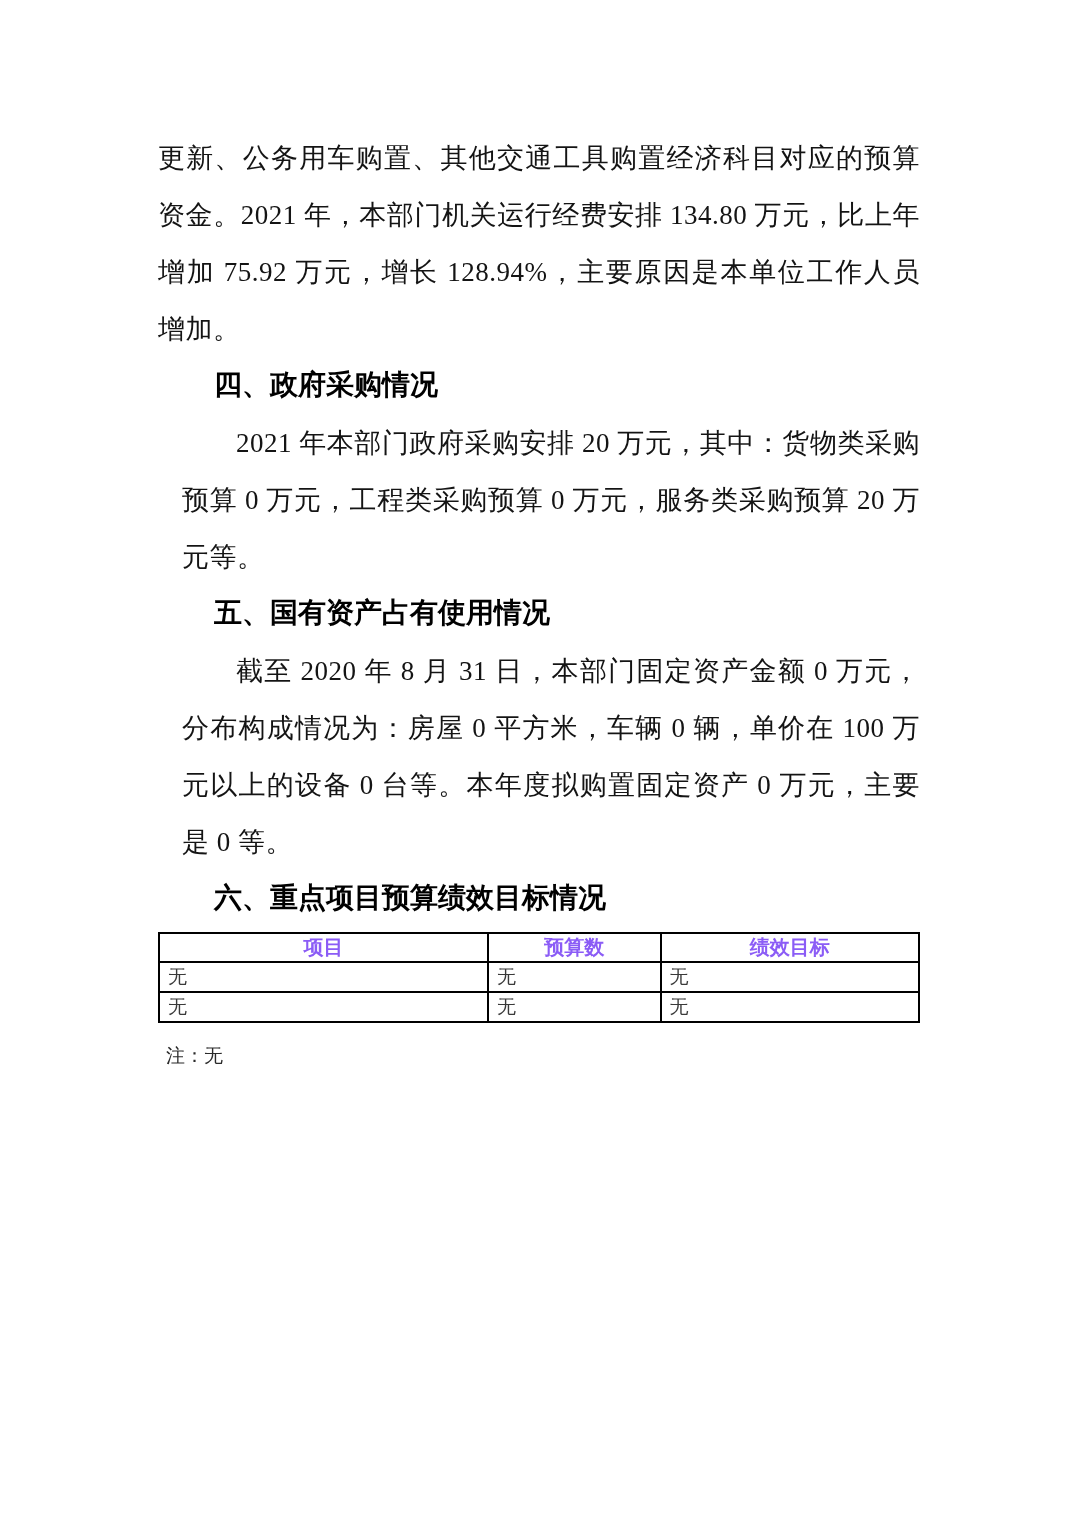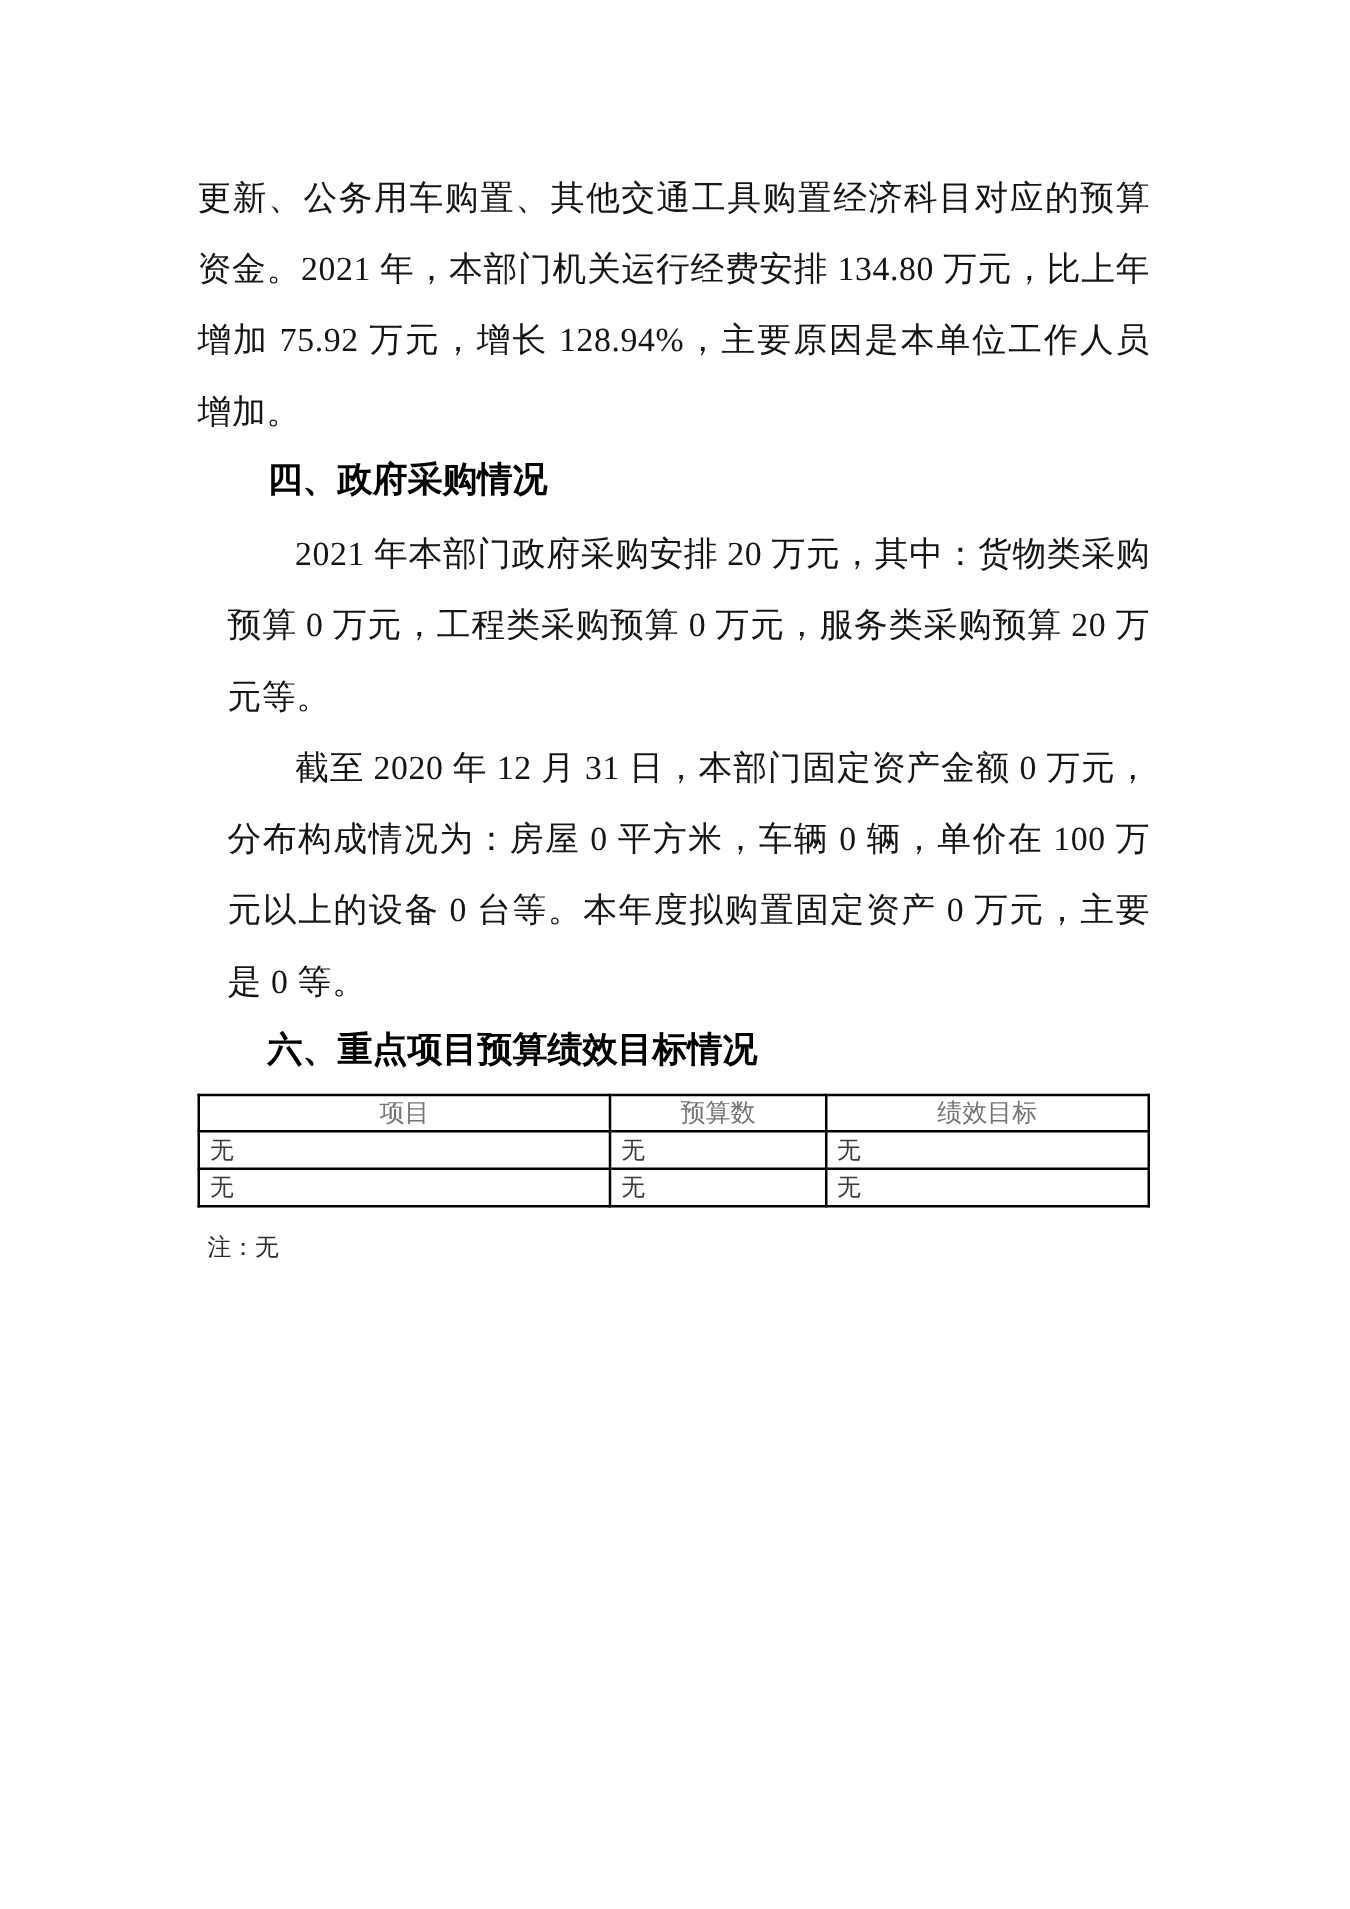--- a/index.html
+++ b/index.html
@@ -39,28 +39,28 @@
   }
   table.perf-table {
     width: 762px;
     border-collapse: collapse;
     table-layout: fixed;
     margin-top: 4px;
     background: #ffffff;
   }
   table.perf-table th {
     font-family: "Liberation Sans", "DejaVu Sans", sans-serif;
-    font-weight: 400;
+    font-weight: 700;
     font-size: 20px;
     text-align: center;
     vertical-align: middle;
     border: 2px solid #000000;
     height: 28px;
     padding: 0;
-    color: #737373;
+    color: #8b5cf6;
   }
   table.perf-table td {
     font-family: "Liberation Serif", "DejaVu Serif", serif;
     font-size: 19px;
     text-align: left;
     vertical-align: middle;
     border: 2px solid #000000;
     height: 30px;
     padding: 0 8px;
     color: #3a3a3a;
@@ -78,22 +78,23 @@
 
 <div class="page">
   <div class="content">
 
     <p class="body-para">更新、公务用车购置、其他交通工具购置经济科目对应的预算资金。2021 年，本部门机关运行经费安排 134.80 万元，比上年增加 75.92 万元，增长 128.94%，主要原因是本单位工作人员增加。</p>
 
     <h2 class="section-heading">四、政府采购情况</h2>
 
     <p class="body-para indent">2021 年本部门政府采购安排 20 万元，其中：货物类采购预算 0 万元，工程类采购预算 0 万元，服务类采购预算 20 万元等。</p>
 
+    <h2 class="section-heading">五、国有资产占有使用情况</h2>
 
-    <p class="body-para indent">截至 2020 年 12 月 31 日，本部门固定资产金额 0 万元，分布构成情况为：房屋 0 平方米，车辆 0 辆，单价在 100 万元以上的设备 0 台等。本年度拟购置固定资产 0 万元，主要是 0 等。</p>
+    <p class="body-para indent">截至 2020 年 8 月 31 日，本部门固定资产金额 0 万元，分布构成情况为：房屋 0 平方米，车辆 0 辆，单价在 100 万元以上的设备 0 台等。本年度拟购置固定资产 0 万元，主要是 0 等。</p>
 
     <h2 class="section-heading">六、重点项目预算绩效目标情况</h2>
 
 
     <table class="perf-table">
       <colgroup>
         <col style="width:43.3%">
         <col style="width:22.7%">
         <col style="width:34%">
       </colgroup>

